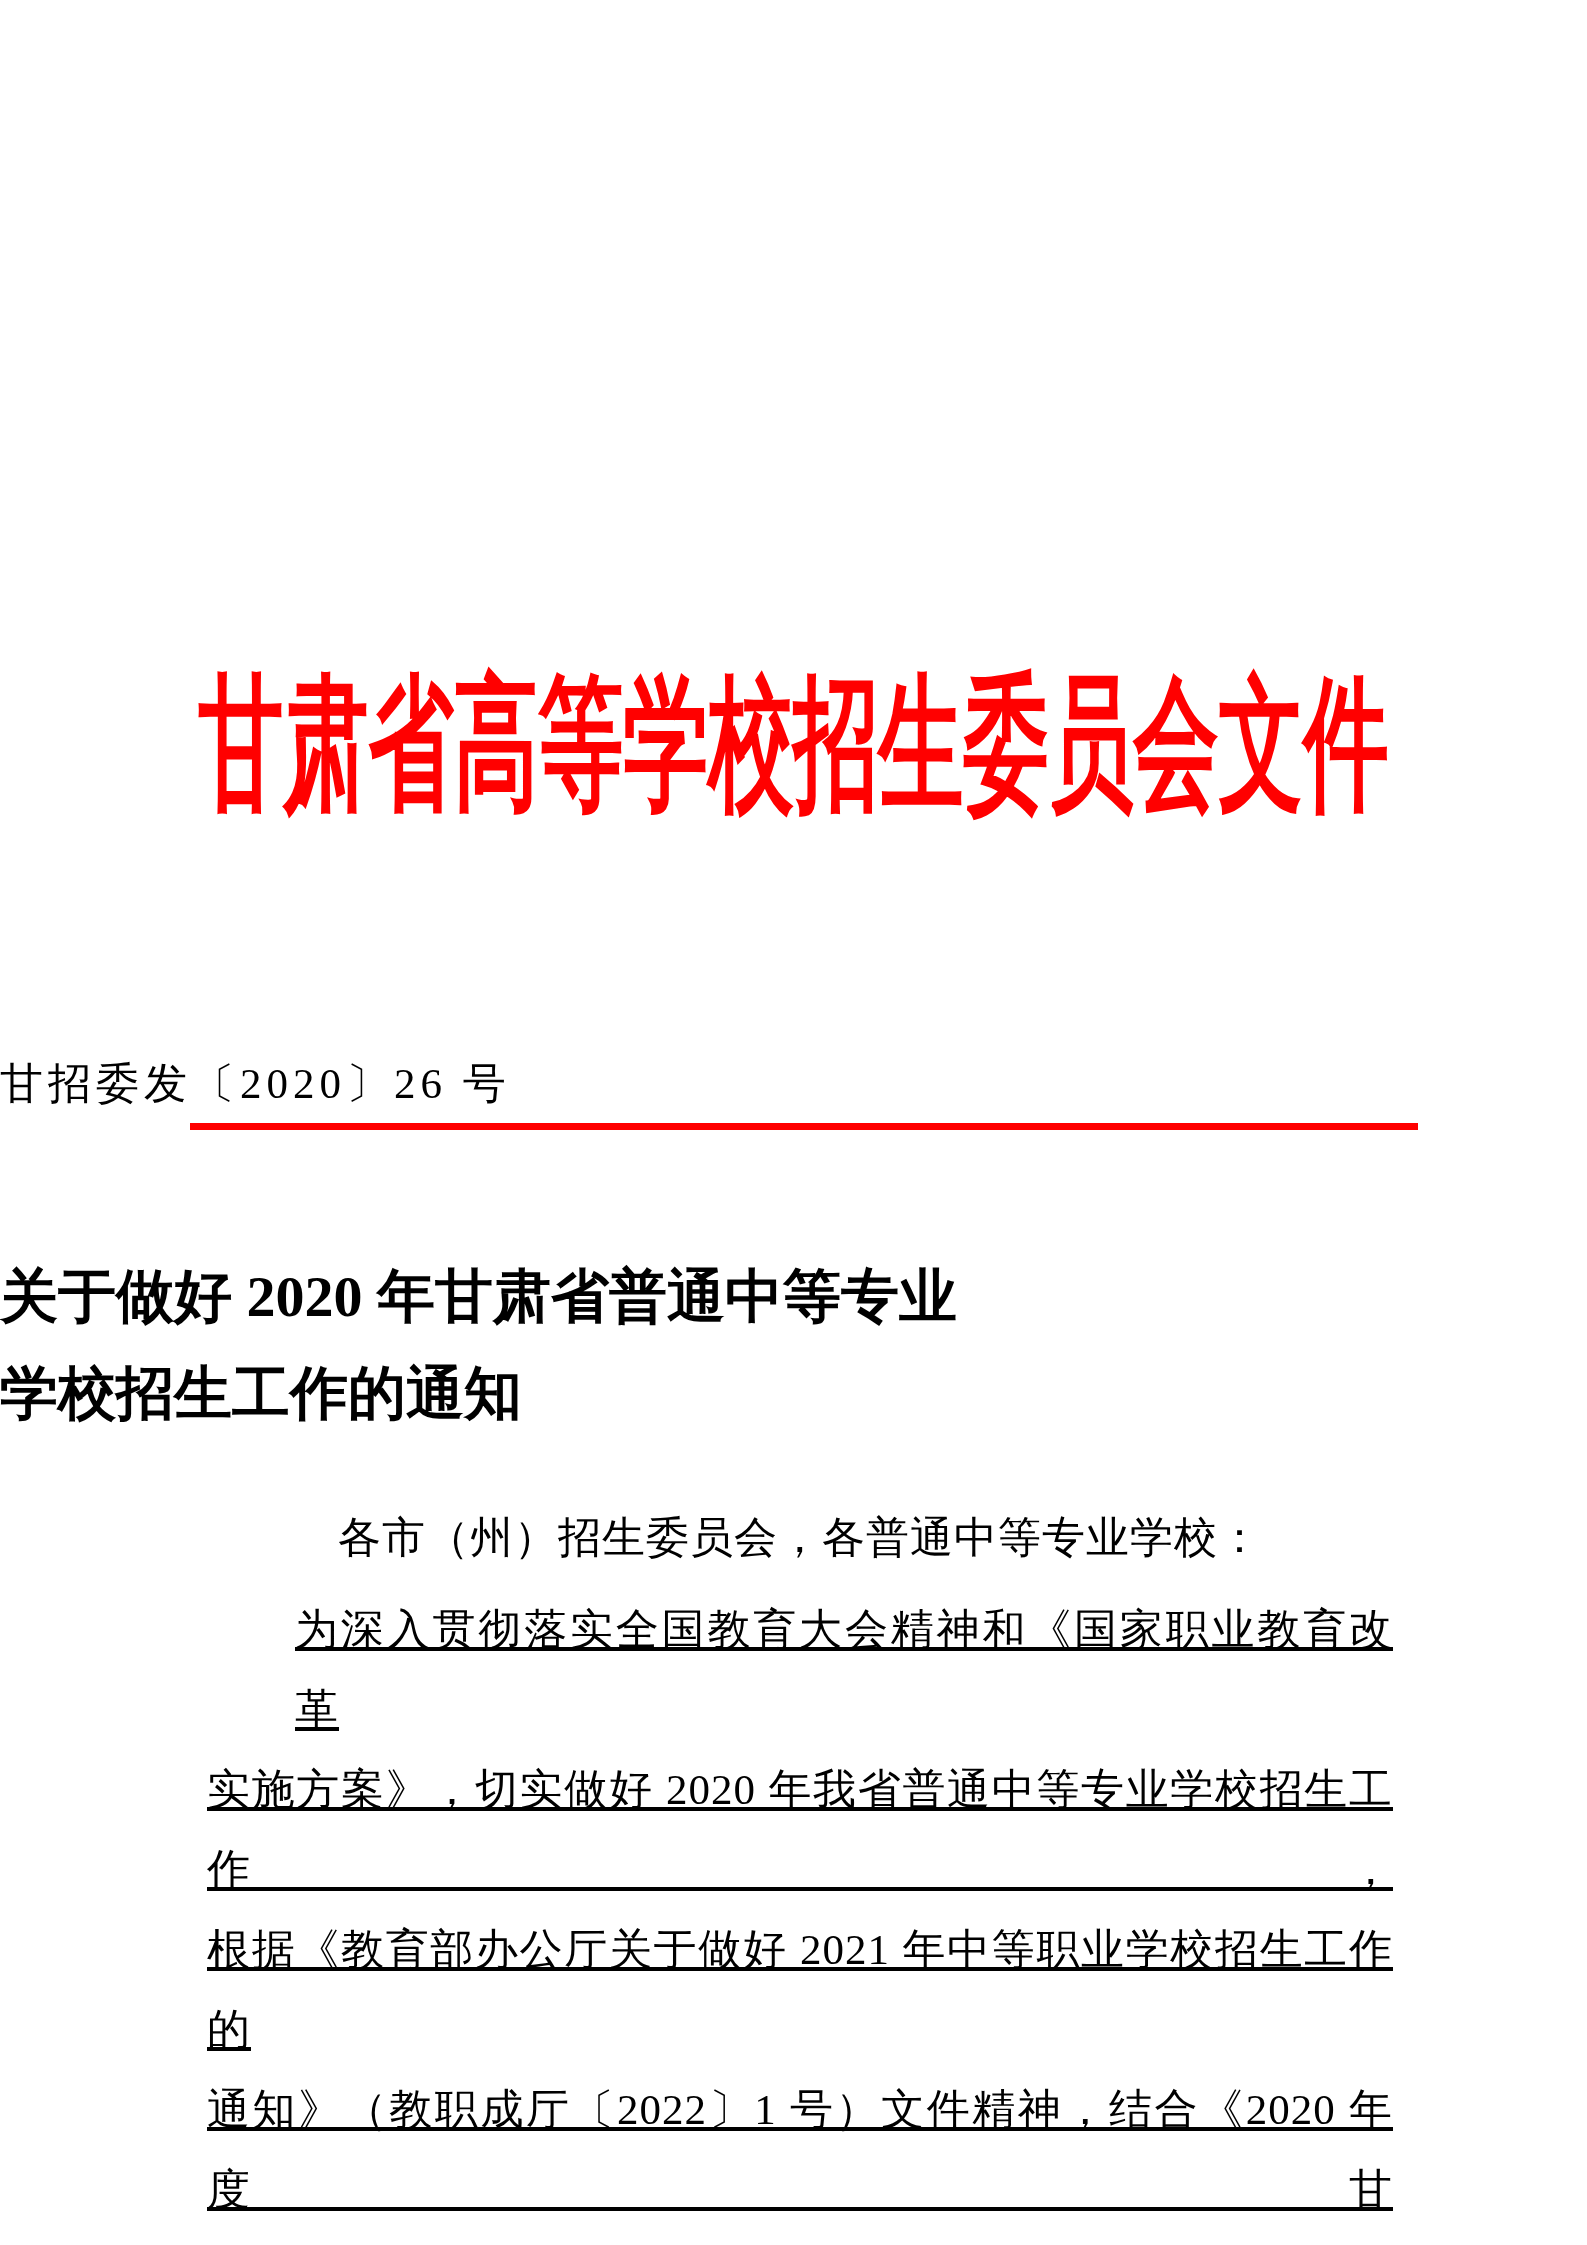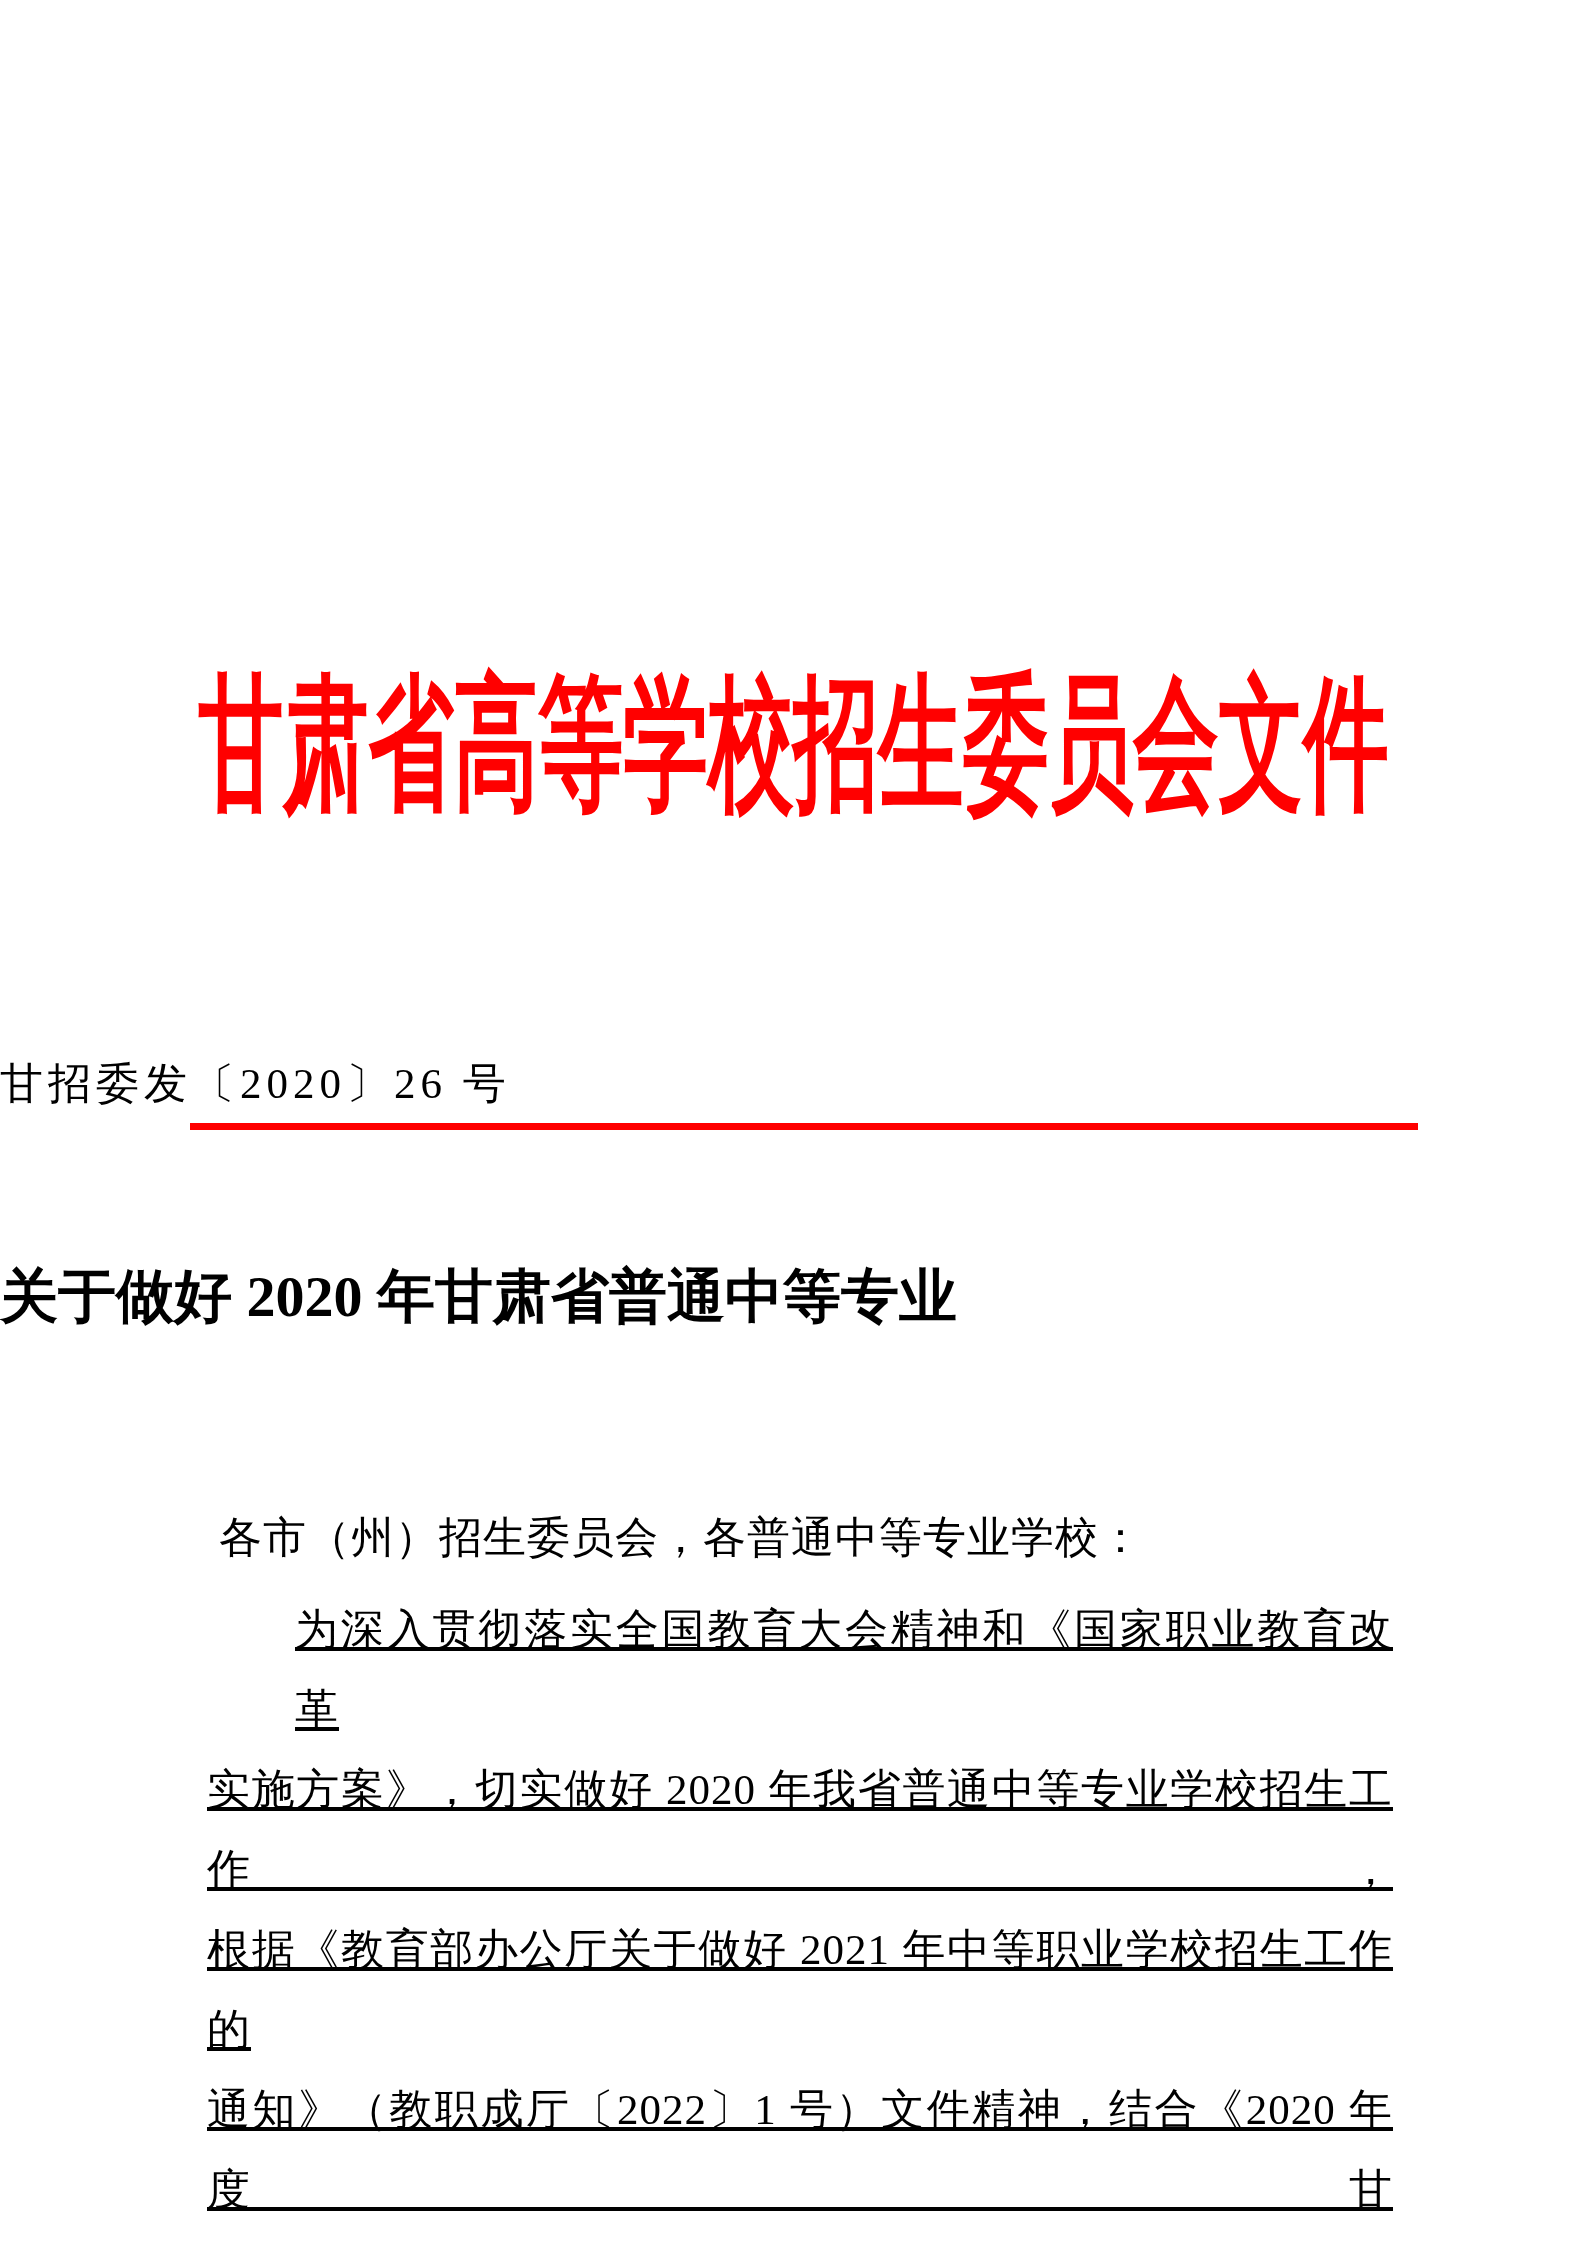--- a/index.html
+++ b/index.html
@@ -68,24 +68,23 @@
   .body-text {
     position: absolute;
     top: 1498px;
     left: 207px;
     width: 1186px;
     font-size: 43px;
     line-height: 80px;
     color: #000000;
   }
   .salutation {
-    text-align: left;
+    text-align: center;
     letter-spacing: 1px;
     white-space: nowrap;
-    margin-left: 12px;
   }
   .para {
     margin-top: 12px;
   }
   .para-line {
     text-align: justify;
     text-align-last: justify;
     letter-spacing: 1px;
     text-decoration: underline;
   }
@@ -99,20 +98,21 @@
 <div class="page">
 
   <div class="banner-title">甘肃省高等学校招生委员会文件</div>
 
   <div class="doc-number">甘招委发〔2020〕26 号</div>
 
   <div class="red-rule"></div>
 
   <h1 class="doc-title">
     <span>关于做好 2020 年甘肃省普通中等专业</span><br>
+    <span>学校招生工作的通知</span>
   </h1>
 
   <div class="body-text">
     <div class="salutation">各市（州）招生委员会，各普通中等专业学校：</div>
     <div class="para">
       <div class="para-line indent">为深入贯彻落实全国教育大会精神和《国家职业教育改革</div>
       <div class="para-line">实施方案》，切实做好 2020 年我省普通中等专业学校招生工作，</div>
       <div class="para-line">根据《教育部办公厅关于做好 2021 年中等职业学校招生工作的</div>
       <div class="para-line">通知》（教职成厅〔2022〕1 号）文件精神，结合《2020 年度甘</div>
       <div class="para-line">肃省教育厅长突破项目实施方案》（甘政教督办〔2020〕6 号）</div>

